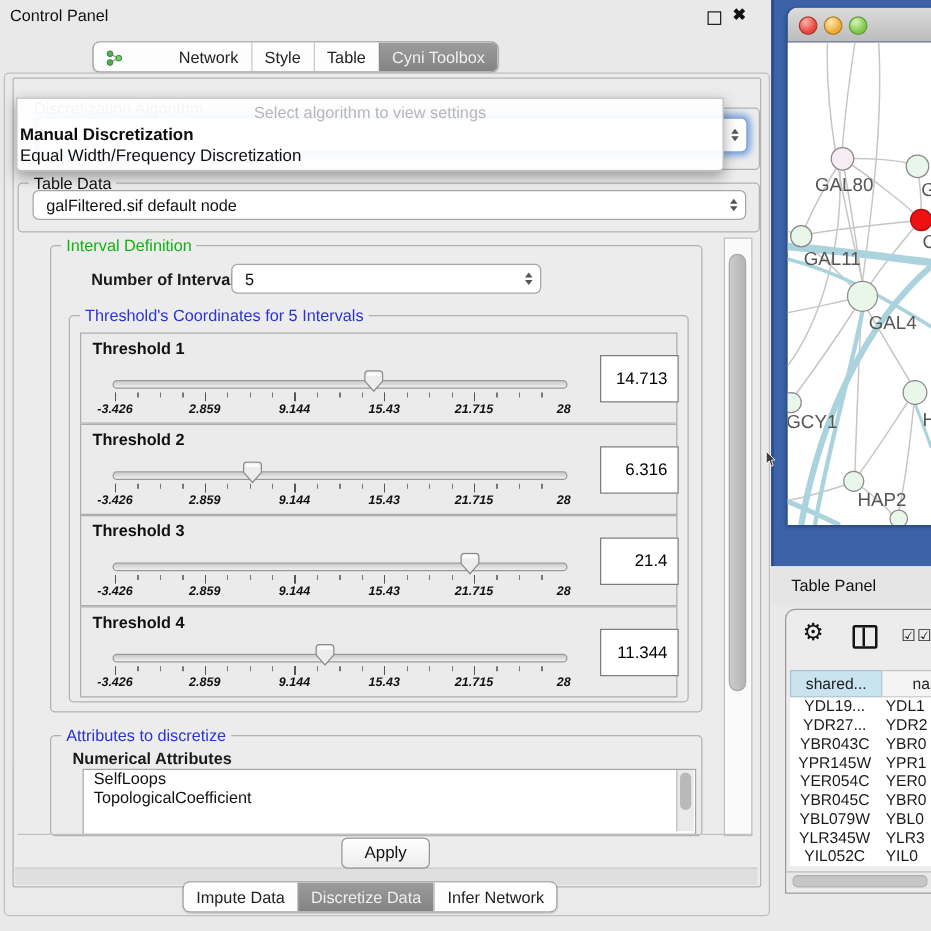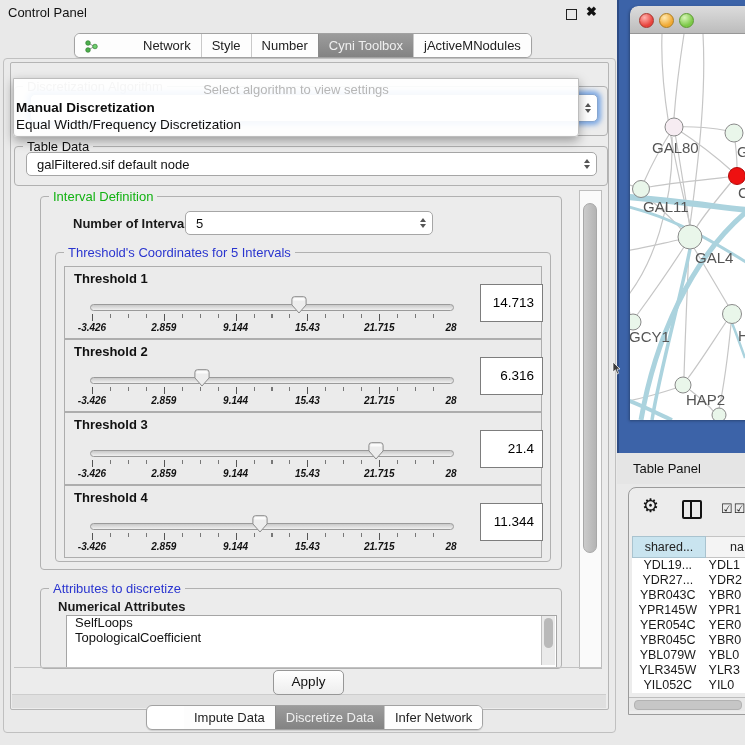--- a/index.html
+++ b/index.html
@@ -122,27 +122,24 @@
         <circle cx="3" cy="11" r="2.3" fill="#4db04d" stroke="#2f7d2f" stroke-width=".7"></circle>
         <circle cx="10" cy="7.5" r="2.3" fill="#6fcf6f" stroke="#2f7d2f" stroke-width=".7"></circle>
       </svg>
       </span>
     <span>Network</span>
   </div>
   <div class="seg">
       <span>Style</span>
     </div>
   <div class="seg">
-      <span>Number</span>
+      <span>Table</span>
     </div>
   <div class="seg sel">
       <span>Cyni Toolbox</span>
-    </div>
-  <div class="seg">
-      <span>jActiveMNodules</span>
     </div>
 </div>
 
 <div class="abs" id="outer-panel"></div>
 <div class="abs" id="inner-panel"></div>
 
 <div class="gbox" style="left:14px;top:86px;width:592px;height:48px;">
   <span class="gtitle gt-gray">Discretization Algorithm</span>
 </div>
 <div class="abs" id="algo-combo-focus">
@@ -286,21 +283,21 @@
     </div>
 </div>
 <div class="abs" id="attr-vscroll">
     <div id="attr-vthumb"></div>
   </div>
 
 <div class="abs" id="viewport-bottom"></div>
 <div class="abs" id="bottom-strip"></div>
 <div class="abs" id="apply-btn">Apply</div>
 
-<div class="abs segbar" style="left:146px;top:705px;padding-left:37px;">
+<div class="abs segbar" style="left:146px;top:705px;">
   <div class="seg">
       <span>Impute Data</span>
     </div>
   <div class="seg sel">
       <span>Discretize Data</span>
     </div>
   <div class="seg">
       <span>Infer Network</span>
     </div>
 </div>

